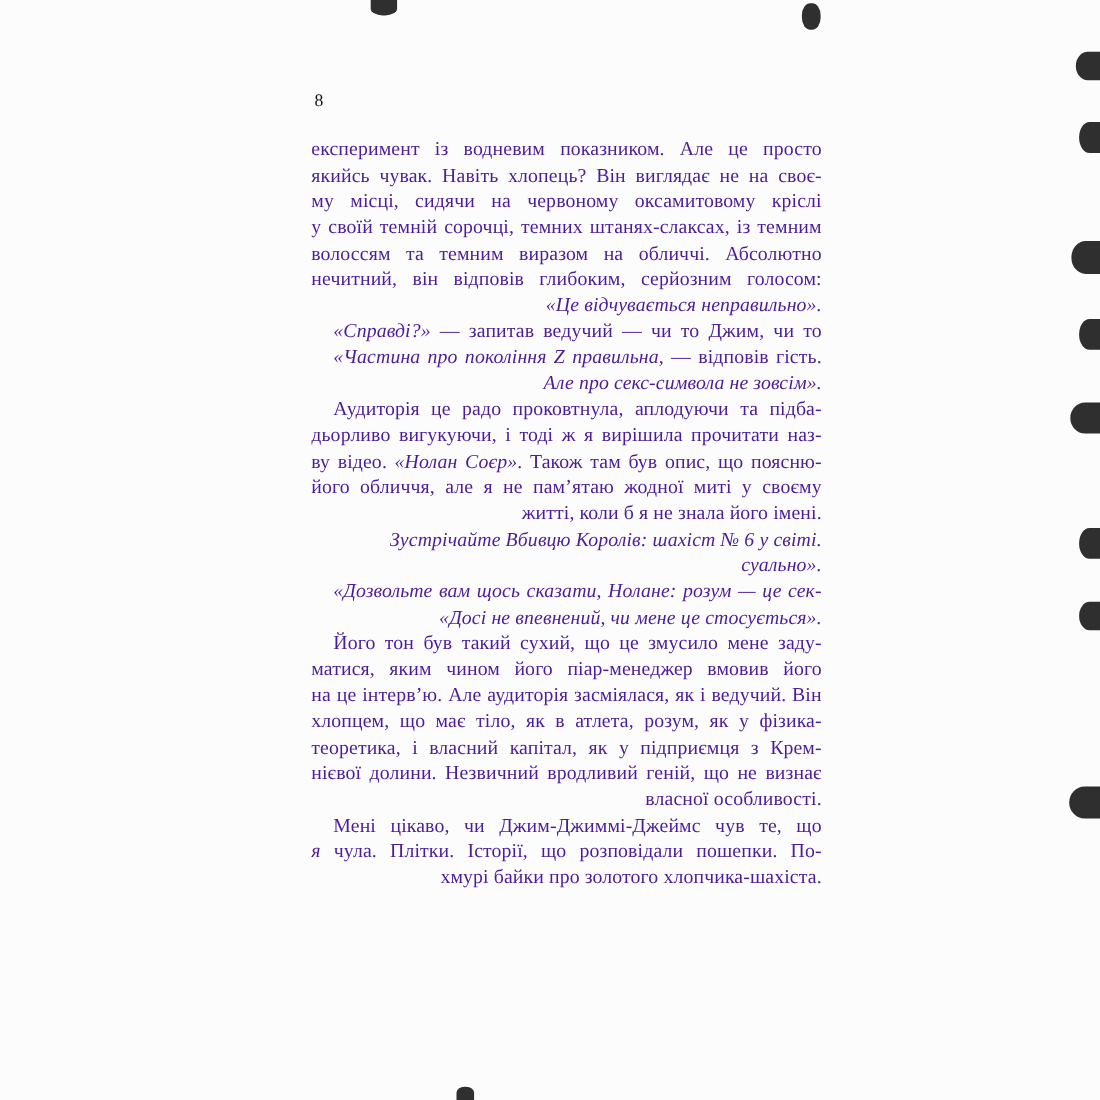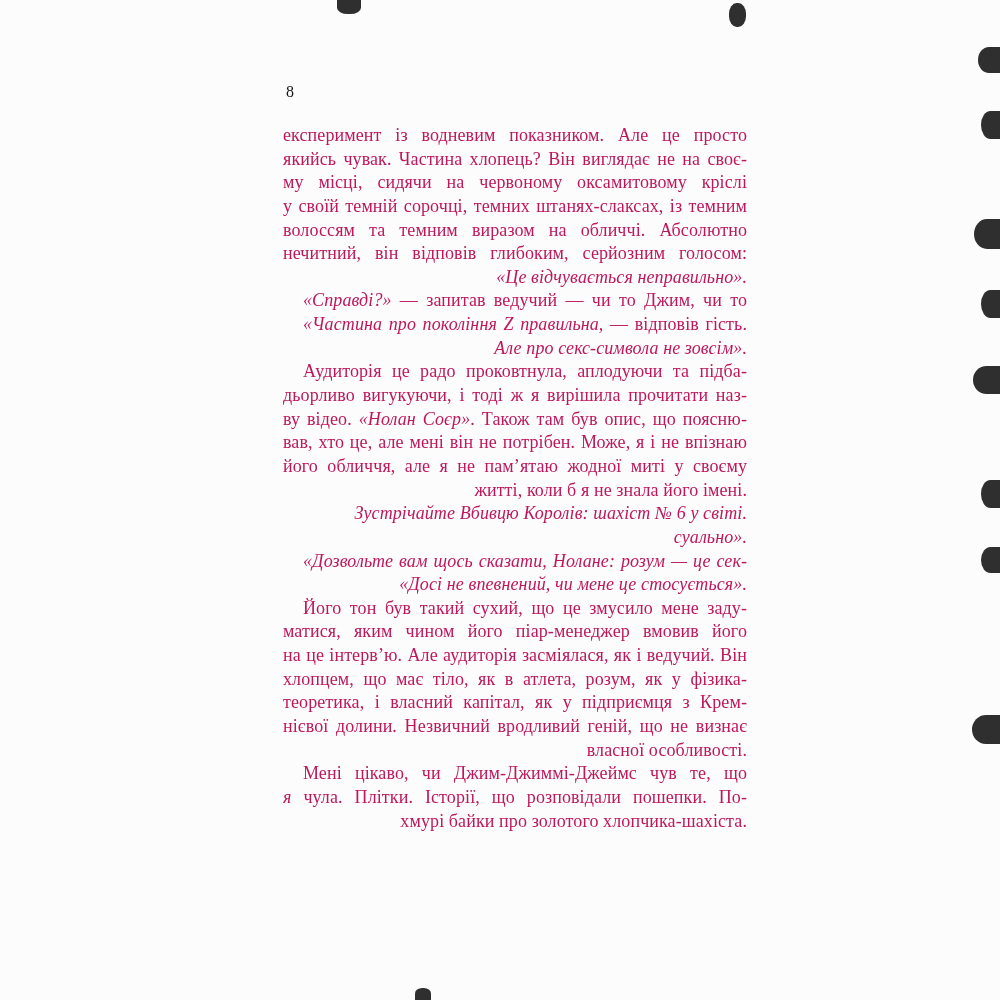--- a/index.html
+++ b/index.html
@@ -20,21 +20,21 @@
     top: 84px;
     font-size: 16px;
     line-height: 16px;
     color: #161616;
   }
   .text-block {
     position: absolute;
     left: 283px;
     top: 124px;
     width: 464px;
-    color: #be185d;
+    color: #4c1d95;
     font-size: 18px;
     letter-spacing: 0.1px;
   }
   .line {
     height: 23.65px;
     line-height: 23.65px;
     overflow: hidden;
     white-space: normal;
   }
   .line.just {
@@ -61,33 +61,32 @@
   .artifact.bottom { border-radius: 45% 45% 0 0; }
   .artifact.free   { border-radius: 45%; }
 </style>
 </head>
 <body>
 
 <div class="page" style="background: rgb(252, 252, 252); color: rgb(22, 22, 22);">
   <div class="page-number">8</div>
   <div class="text-block">
       <div class="line just"><span>експеримент із водневим показником. Але це просто</span></div>
-      <div class="line just"><span>якийсь чувак. Частина хлопець? Він виглядає не на своє-</span></div>
+      <div class="line just"><span>якийсь чувак. Навіть хлопець? Він виглядає не на своє-</span></div>
       <div class="line just"><span>му місці, сидячи на червоному оксамитовому кріслі</span></div>
       <div class="line just"><span>у своїй темній сорочці, темних штанях-слаксах, із темним</span></div>
       <div class="line just"><span>волоссям та темним виразом на обличчі. Абсолютно</span></div>
       <div class="line just"><span>нечитний, він відповів глибоким, серйозним голосом:</span></div>
       <div class="line nojust"><i>«Це відчувається неправильно».</i></div>
       <div class="line just ind"><i>«Справді?»</i><span> — запитав ведучий — чи то Джим, чи то</span></div>
       <div class="line just ind"><i>«Частина про покоління Z правильна,</i><span> — відповів гість. —</span></div>
       <div class="line nojust"><i>Але про секс-символа не зовсім».</i></div>
       <div class="line just ind"><span>Аудиторія це радо проковтнула, аплодуючи та підба-</span></div>
       <div class="line just"><span>дьорливо вигукуючи, і тоді ж я вирішила прочитати наз-</span></div>
       <div class="line just"><span>ву відео. </span><i>«Нолан Соєр»</i><span>. Також там був опис, що поясню-</span></div>
-      <div class="line just"><span>вав, хто це, але мені він не потрібен. Може, я і не впізнаю</span></div>
       <div class="line just"><span>його обличчя, але я не пам’ятаю жодної миті у своєму</span></div>
       <div class="line nojust"><span>житті, коли б я не знала його імені.</span></div>
       <div class="line nojust ind"><i>Зустрічайте Вбивцю Королів: шахіст № 6 у світі.</i></div>
       <div class="line nojust"><i>суально».</i></div>
       <div class="line just ind"><i>«Дозвольте вам щось сказати, Нолане: розум — це сек-</i></div>
       <div class="line nojust ind"><i>«Досі не впевнений, чи мене це стосується».</i></div>
       <div class="line just ind"><span>Його тон був такий сухий, що це змусило мене заду-</span></div>
       <div class="line just"><span>матися, яким чином його піар-менеджер вмовив його</span></div>
       <div class="line just"><span>на це інтерв’ю. Але аудиторія засміялася, як і ведучий. Він</span></div>
       <div class="line just"><span>хлопцем, що має тіло, як в атлета, розум, як у фізика-</span></div>

